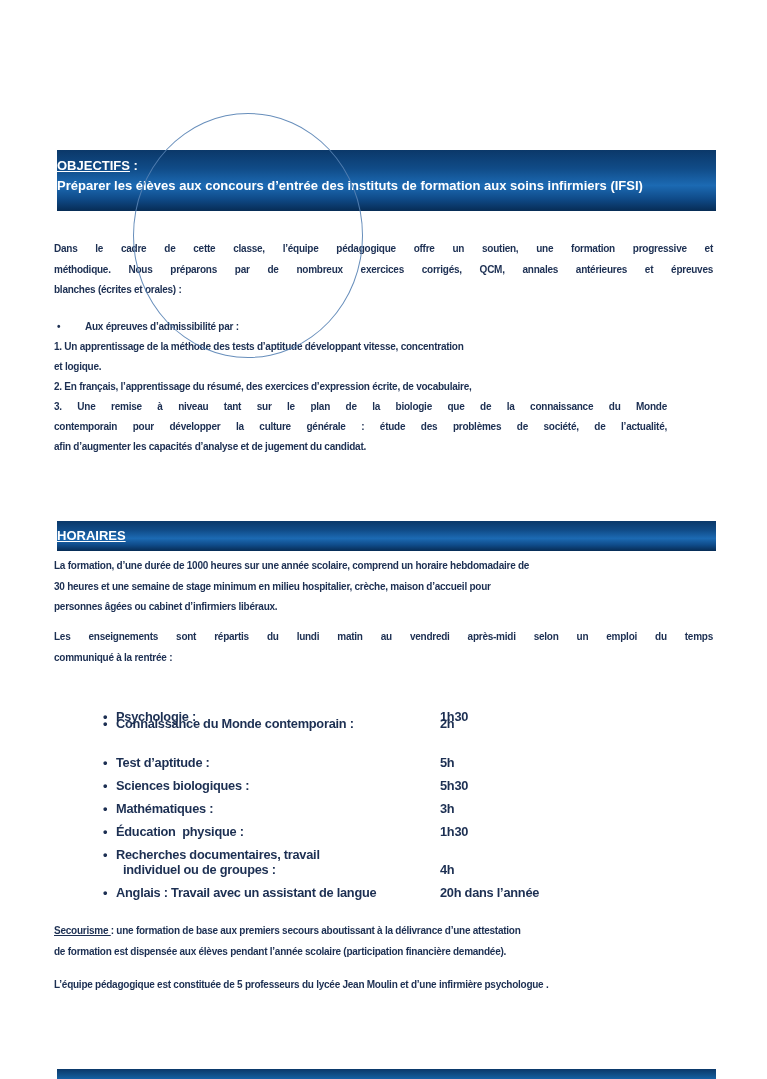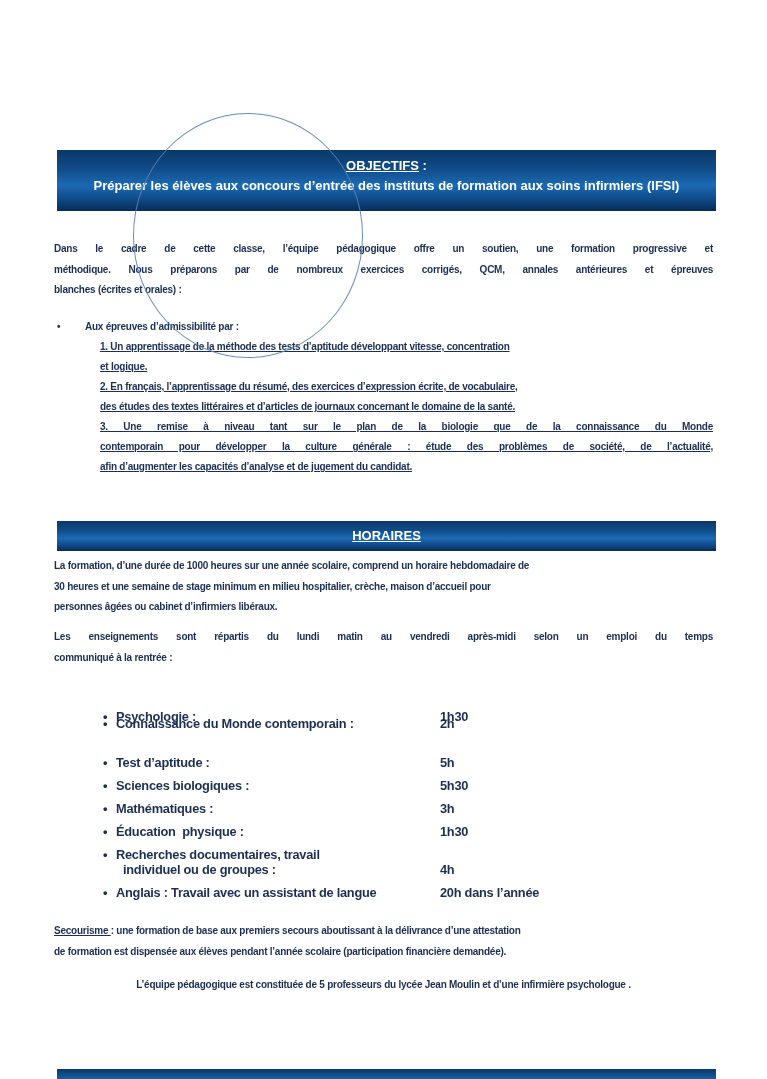--- a/index.html
+++ b/index.html
@@ -9,21 +9,21 @@
     font-family:"Liberation Sans", sans-serif;
     font-weight:bold;
     color:#1c2f52;
   }
   .page { position:relative; width:767px; height:1079px; overflow:hidden; background:#fff; }
 
   
   .banner {
     position:absolute; left:57px; width:659px;
     background:linear-gradient(180deg,#0b3869 0%,#104b87 30%,#1c6ab3 58%,#0f4b89 80%,#072c55 100%);
-    color:#ffffff; text-align:center; font-size:13px; letter-spacing:0;
+    color:#ffffff; font-size:13px; letter-spacing:0;
     z-index:1;
   }
   .banner1 { top:150px; height:61px; padding-top:6px; line-height:20px; }
   .banner2 { top:521px; height:30px; line-height:30px; }
   .u { text-decoration:underline; }
   .pre { white-space:pre; }
 
   
   .wcircle {
     position:absolute; left:133px; top:113px; width:230px; height:245px;
@@ -36,36 +36,36 @@
   .lh { line-height:20.5px; }
   .stretch { text-align:justify; text-align-last:justify; }
 
   .intro { top:239px; }
   .formation { top:556px; }
   .enseign { top:627px; }
 
   
   .admis { top:317px; line-height:20px; }
   .ahead .bullet { display:inline-block; width:31px; padding-left:3px; }
-  .pt { margin-left:46px; width:613px;text-decoration:underline; }
+  .pt { width:613px; }
 
   
   .slist { position:absolute; left:103px; top:686px; width:613px; height:230px; font-size:12.8px; letter-spacing:-0.25px; line-height:15px; }
   .srow { position:absolute; left:0; width:100%; }
   .srow .b { display:inline-block; width:13px; }
   .subj { white-space:pre; }
   .hours { position:absolute; left:337px; top:0; white-space:pre; }
   .r0{top:0;} .r1{top:23px;} .r2{top:30px;} .r3{top:69px;} .r4{top:92px;}
   .r5{top:115px;} .r6{top:138px;} .r7{top:161px;} .r8{top:199px;}
   .sline2 { margin-left:20px; }
   .r7 .hours { top:15px; }
 
   
   .secourisme { top:921px; }
-  .team { top:975px;text-align:center; }
+  .team { top:975px; }
 
   
   .botbar {
     position:absolute; left:57px; top:1069px; width:659px; height:10px;
     background:linear-gradient(180deg,#0b3869 0%,#12548f 70%,#1560a5 100%);
   }
 </style>
 </head>
 <body>
 
@@ -86,21 +86,20 @@
     <div>blanches (écrites et orales) :</div>
   </div>
 
   <div class="tb admis">
     <div class="ahead">
       <span class="bullet">•</span><span>Aux épreuves d’admissibilité par :</span>
     </div>
     <div class="pt">1. Un apprentissage de la méthode des tests d’aptitude développant vitesse, concentration</div>
     <div class="pt">et logique.</div>
     <div class="pt">2. En français, l’apprentissage du résumé, des exercices d’expression écrite, de vocabulaire,</div>
-    <div class="pt">des études des textes littéraires et d’articles de journaux concernant le domaine de la santé.</div>
     <div class="pt stretch">3. Une remise à niveau tant sur le plan de la biologie que de la connaissance du Monde</div>
     <div class="pt stretch">contemporain pour développer la culture générale : étude des problèmes de société, de l’actualité,</div>
     <div class="pt">afin d’augmenter les capacités d’analyse et de jugement du candidat.</div>
   </div>
 
   <div class="banner banner2">
     <span class="u">HORAIRES</span>
   </div>
 
   <div class="tb lh formation">

